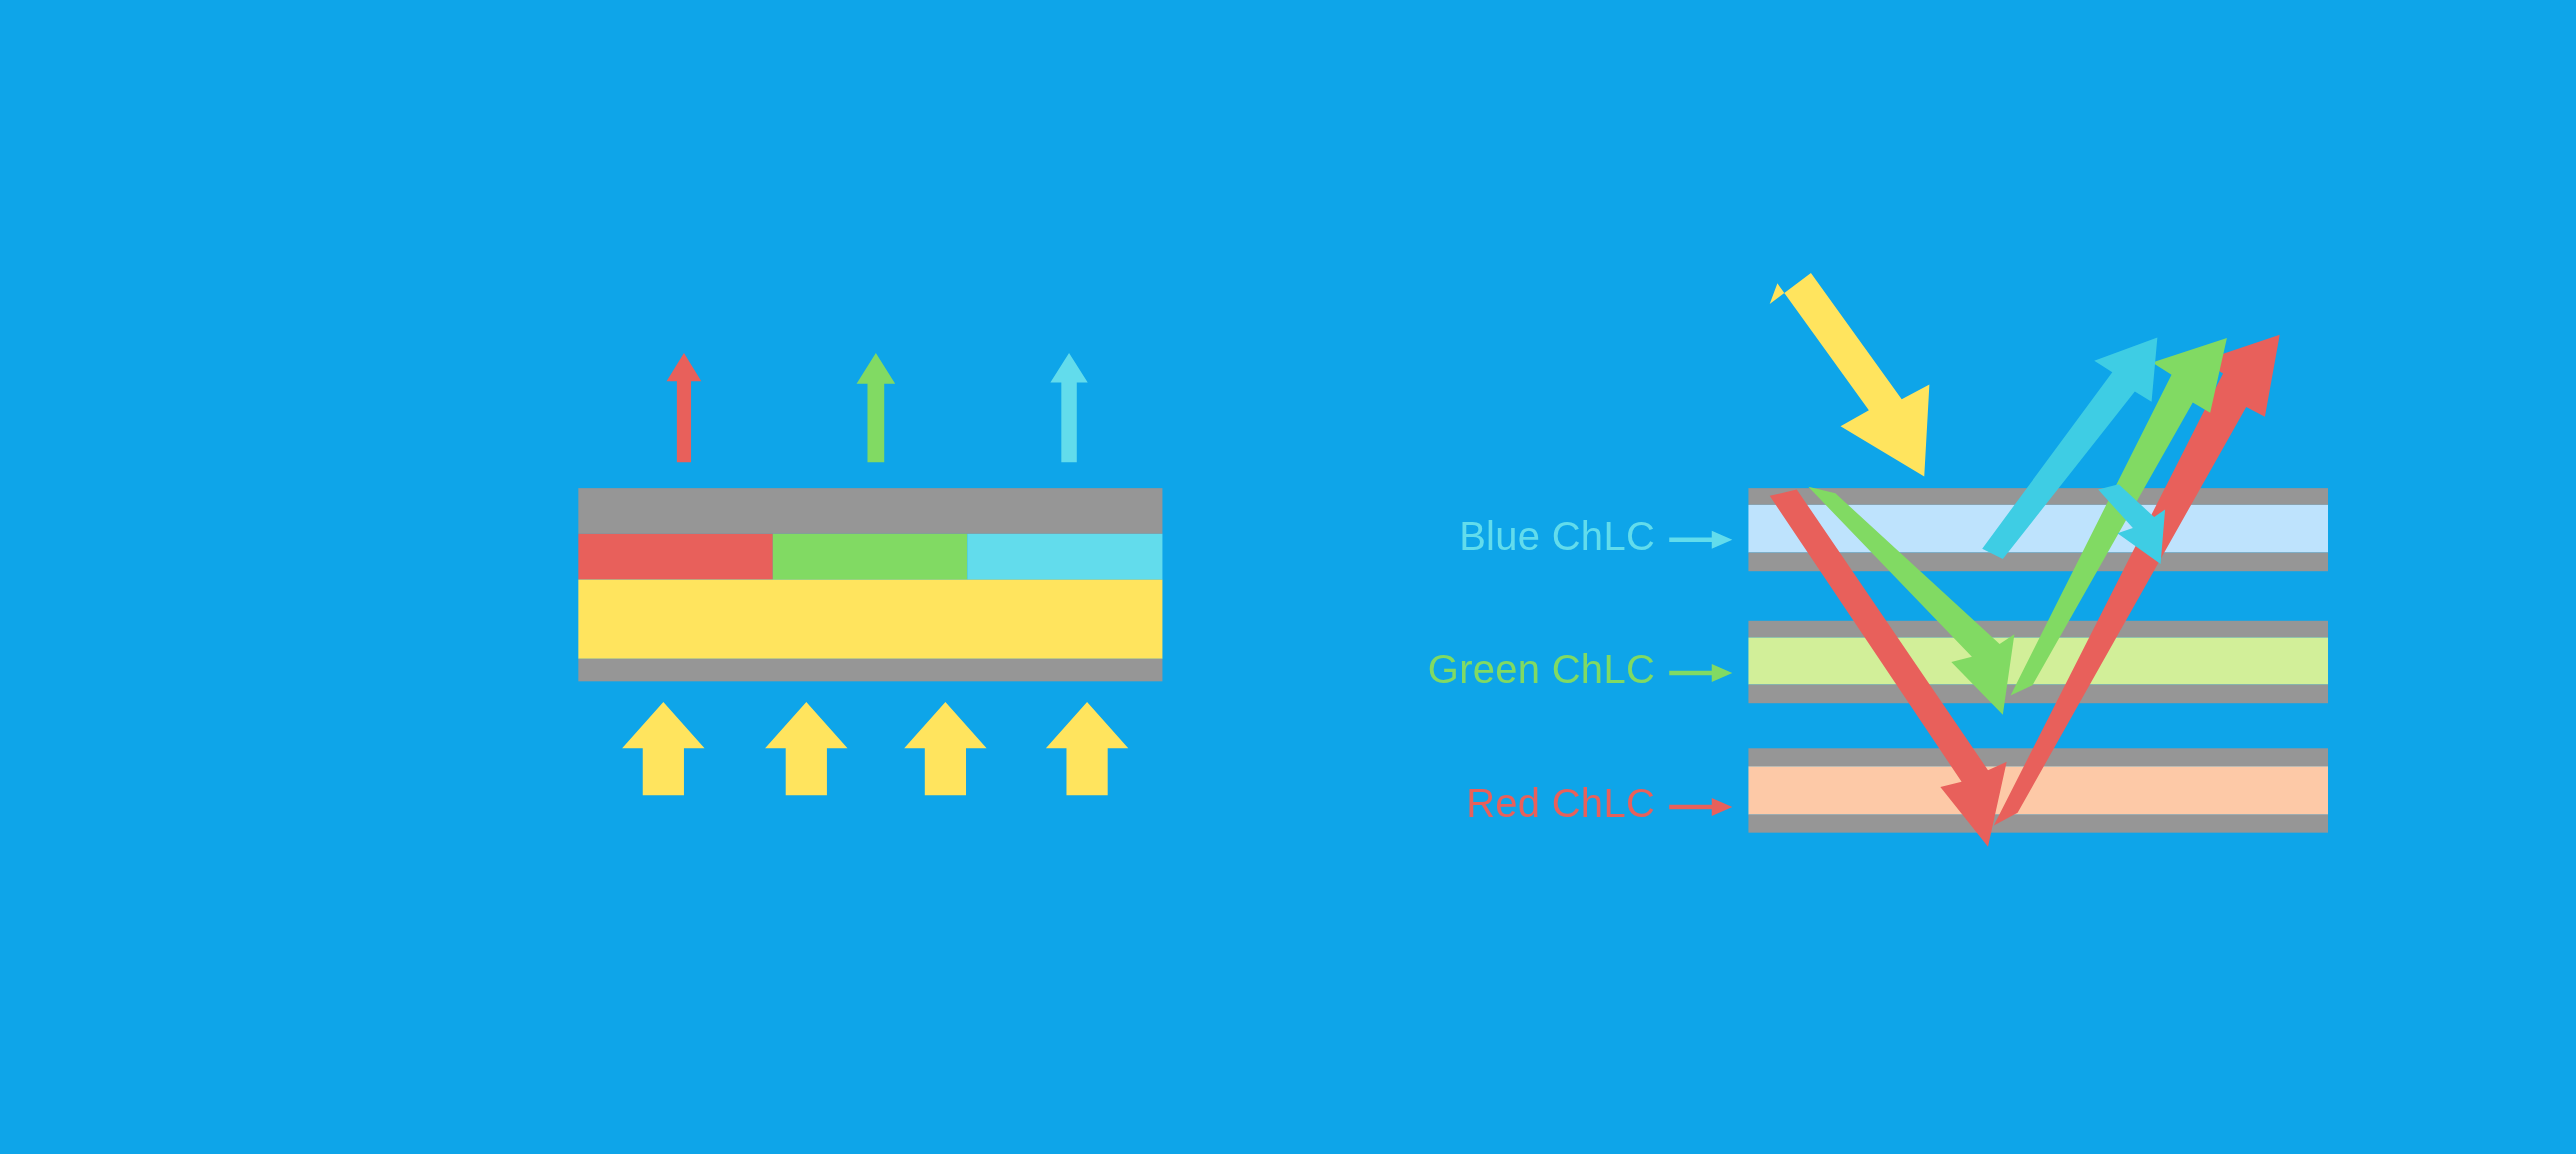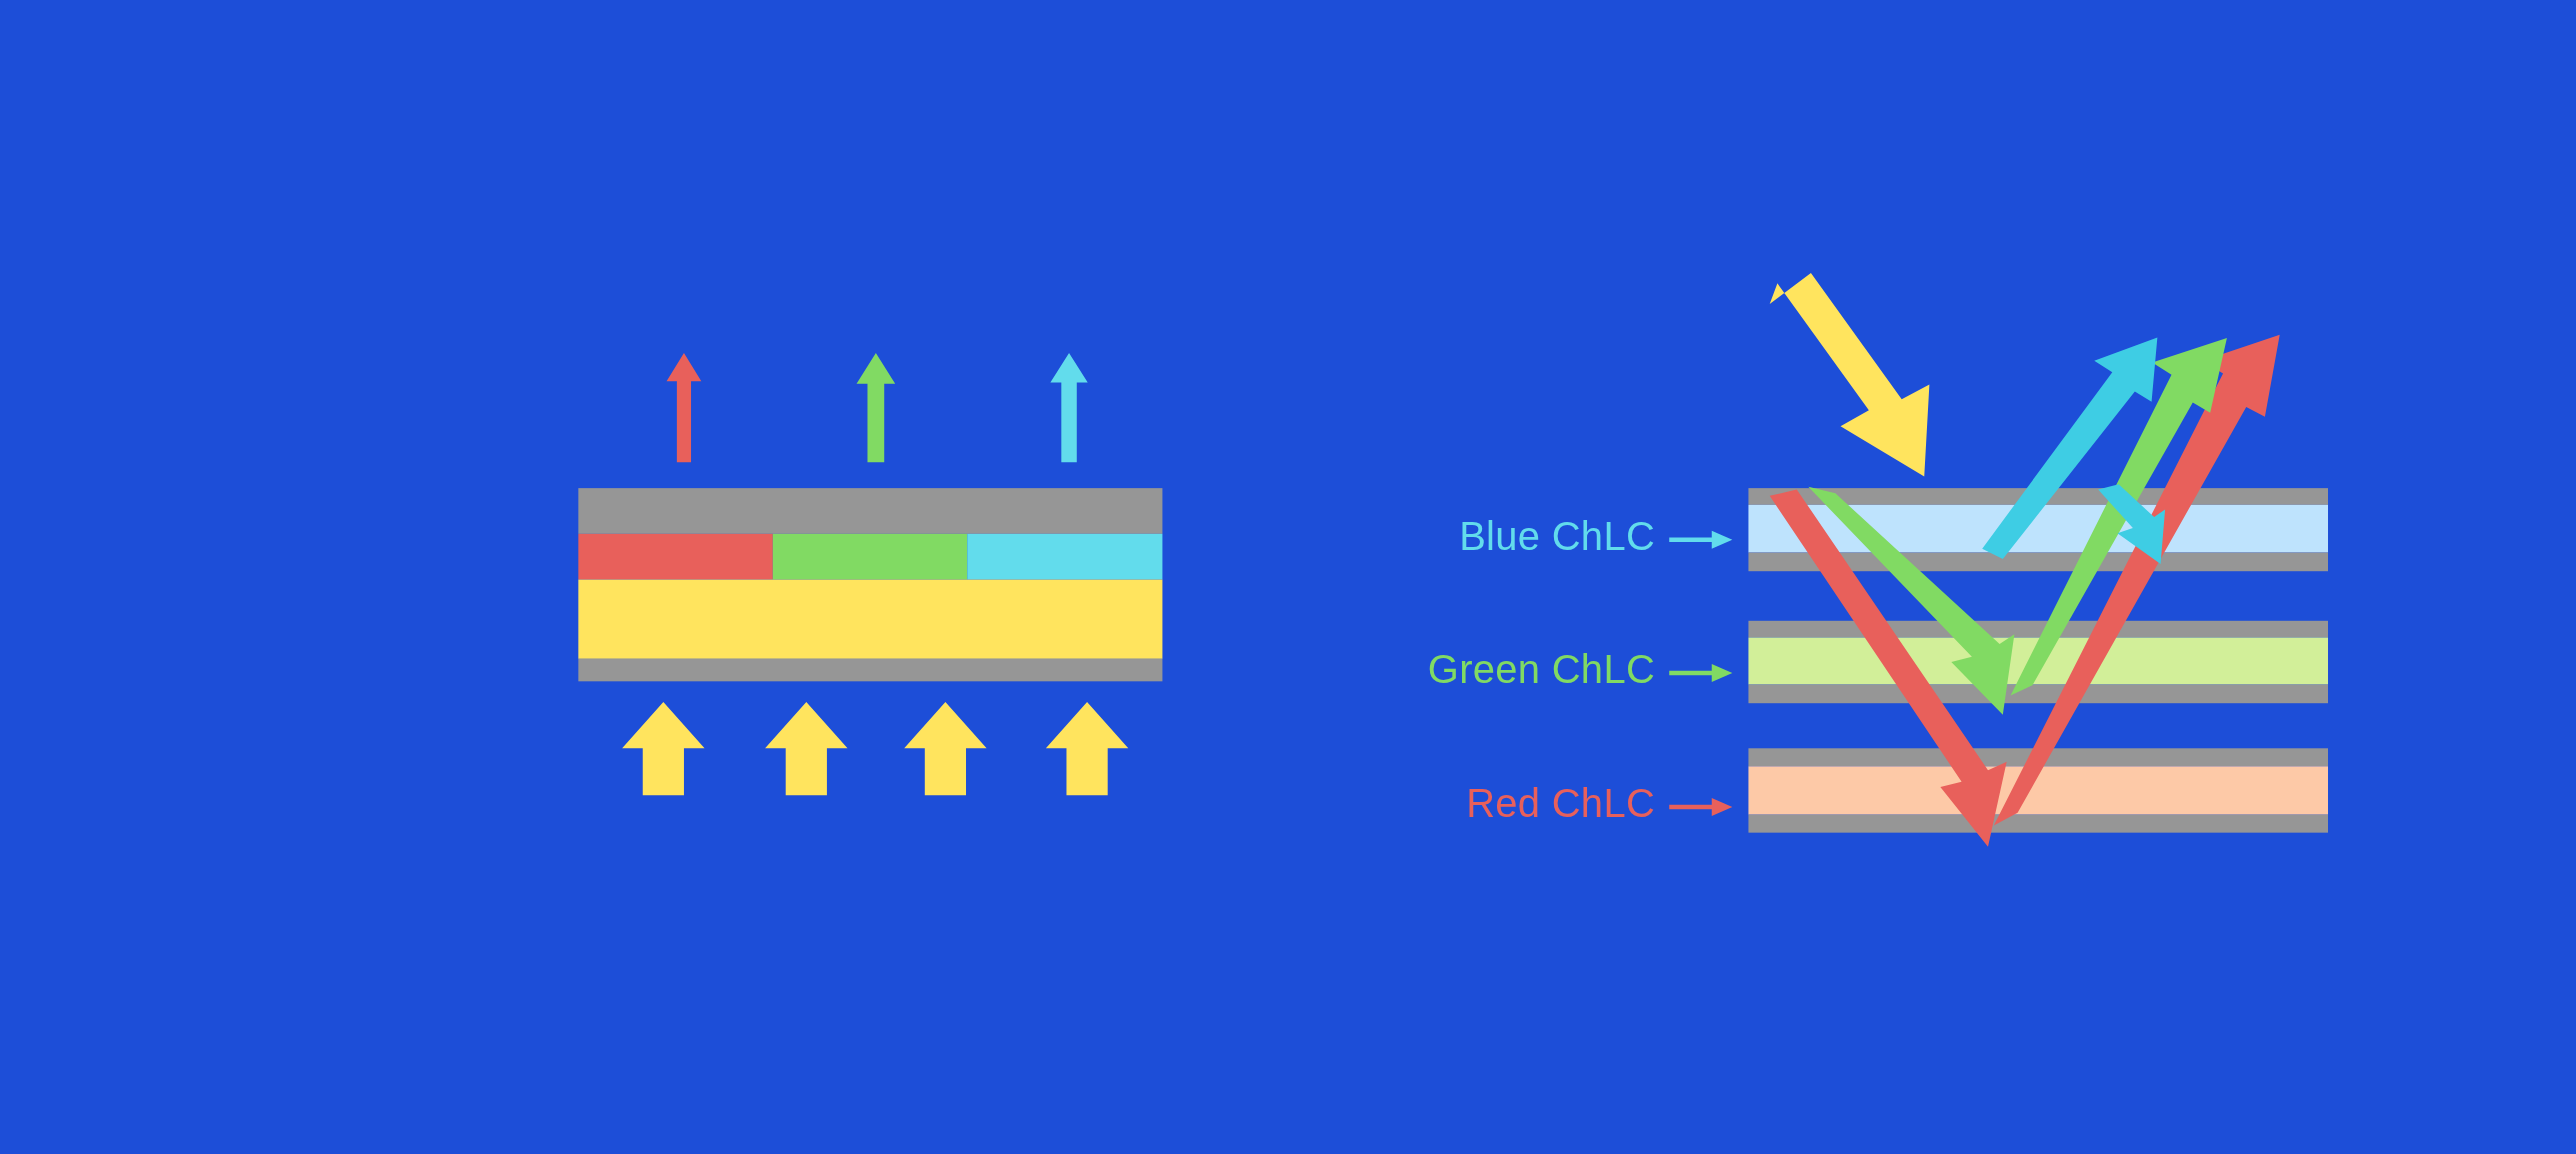--- a/index.html
+++ b/index.html
@@ -12,21 +12,21 @@
     height: 1154px;
     position: relative;
     overflow: hidden;
     font-family: "Liberation Sans", sans-serif;
   }
   #stage {
     position: absolute;
     left: 0; top: 0;
     width: 2576px;
     height: 1154px;
-    background: #1d4ed8;
+    background: #0ea5e9;
   }
   svg.fig {
     position: absolute;
     left: 0; top: 0;
     width: 2576px;
     height: 1154px;
     display: block;
   }
   .lbl {
     font-family: "Liberation Sans", sans-serif;

